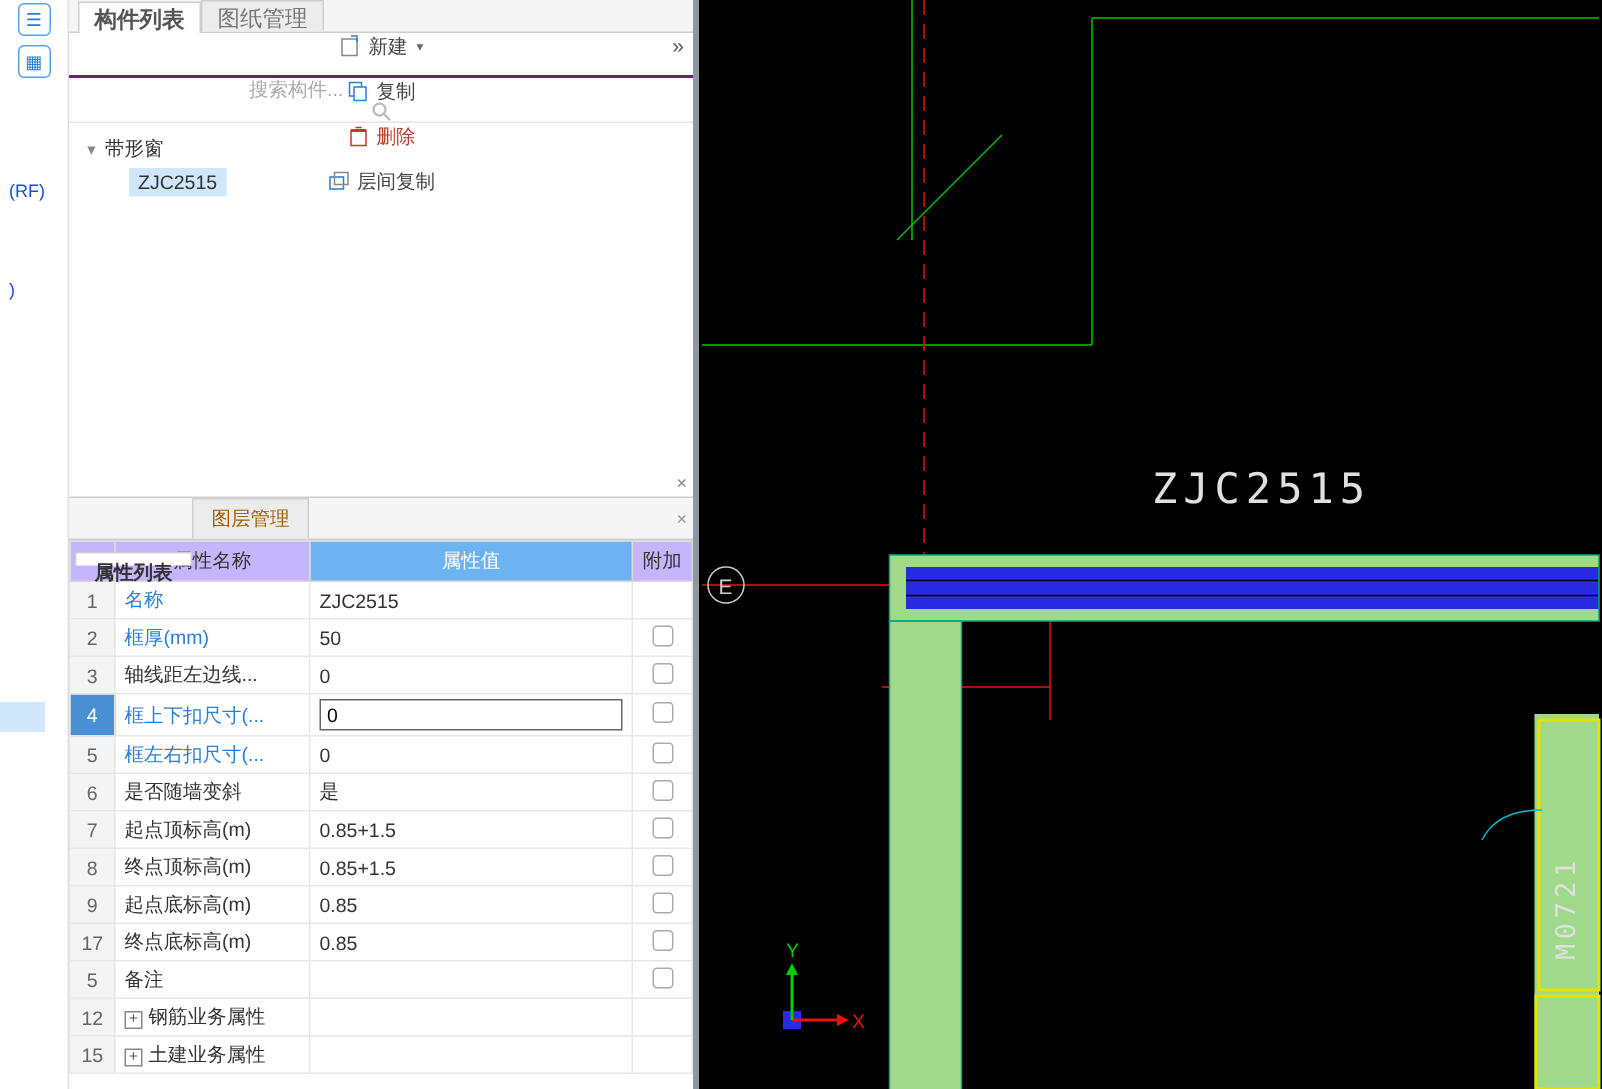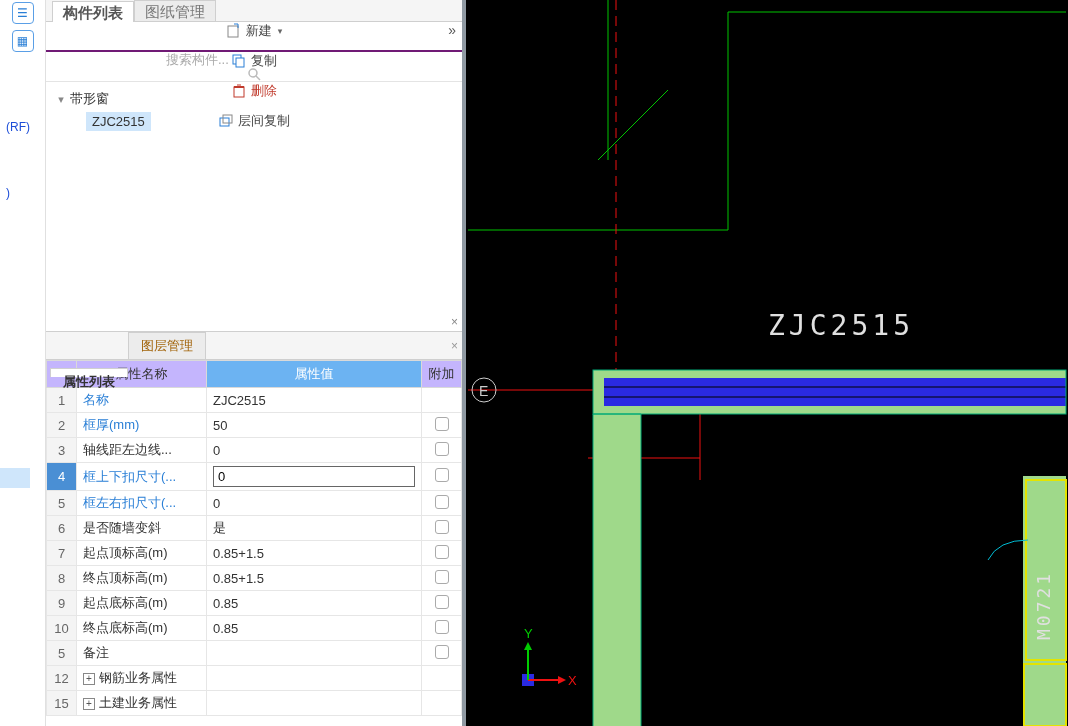--- a/index.html
+++ b/index.html
@@ -223,21 +223,21 @@
               <td class="pval">0.85+1.5</td>
               <td class="chk"><span class="box"></span></td>
             </tr>
             <tr>
               <td class="rownum">9</td>
               <td class="pname"><span>起点底标高(m)</span></td>
               <td class="pval">0.85</td>
               <td class="chk"><span class="box"></span></td>
             </tr>
             <tr>
-              <td class="rownum">10</td>
+              <td class="rownum">17</td>
               <td class="pname"><span>终点底标高(m)</span></td>
               <td class="pval">0.85</td>
               <td class="chk"><span class="box"></span></td>
             </tr>
             <tr>
               <td class="rownum">5</td>
               <td class="pname"><span>备注</span></td>
               <td class="pval"></td>
               <td class="chk"><span class="box"></span></td>
             </tr>

